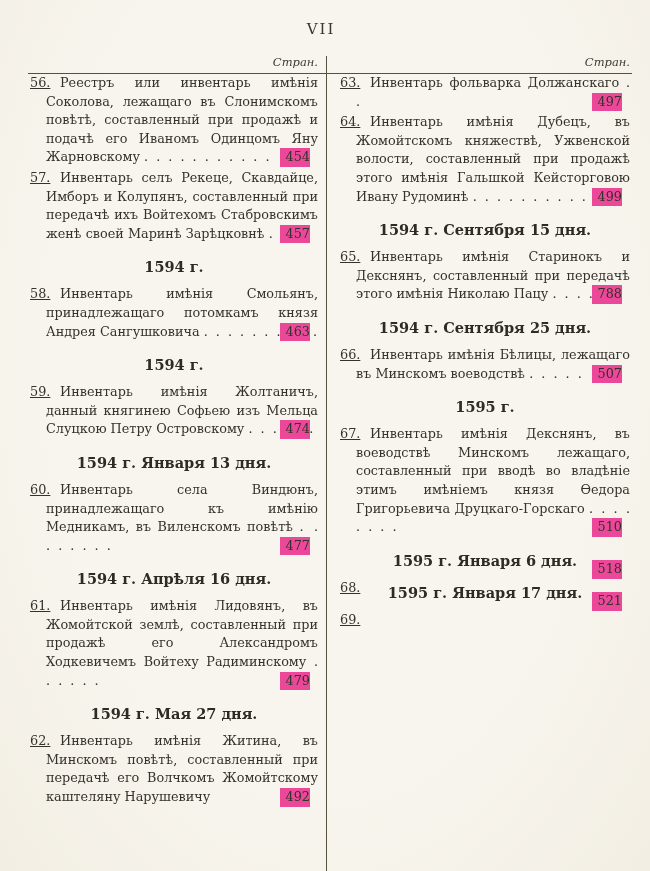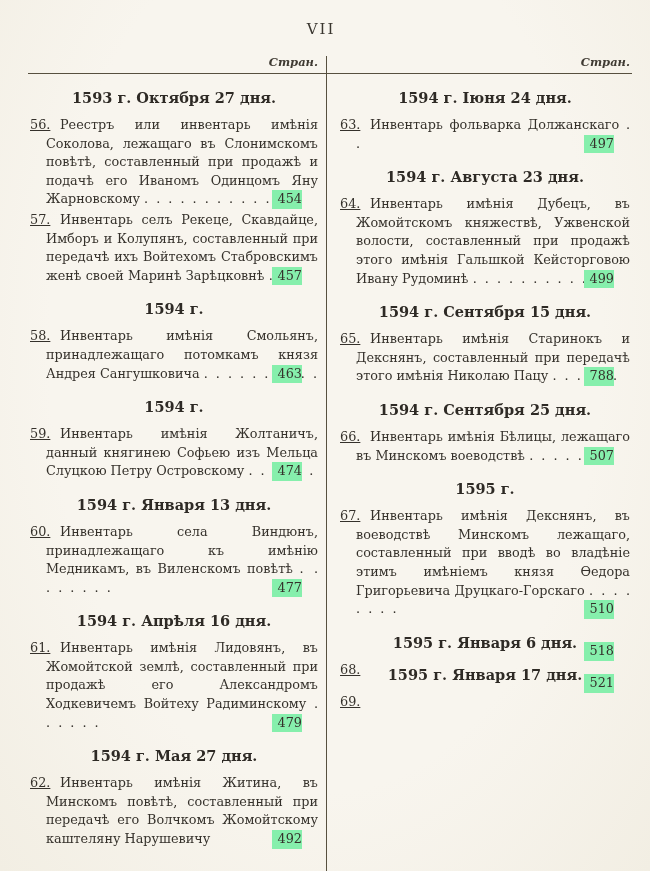--- a/index.html
+++ b/index.html
@@ -18,21 +18,20 @@
     font-size: 15px;
     letter-spacing: 2px;
     color: #3a362f;
   }
   .stran {
     position: absolute;
     top: 55px;
     font-style: italic;
     font-size: 11.5px;
     color: #3f3a32;
-    font-weight: bold;
   }
   .stran-left  { right: 332px; }
   .stran-right { right: 20px; }
   .hrule {
     position: absolute;
     top: 73px;
     height: 1px;
     background: #57503f;
   }
   .hrule-left  { left: 28px;  width: 298px; }
@@ -72,60 +71,57 @@
     left: 0; top: 0;
     text-indent: 0;
     text-decoration: underline;
   }
   .entry .leader {
     word-spacing: 4px;
     white-space: normal;
   }
   .entry .pg {
     position: absolute;
-    right: 16px; bottom: 0;
-    background: #86efac;
+    right: 8px; bottom: 0;
+    background: #ec4899;
     padding-left: 6px;
     text-indent: 0;
   }
 </style>
 </head>
 <body>
 
 <div class="page-number">VII</div>
 
 <span class="stran stran-left">Стран.</span>
 <span class="stran stran-right">Стран.</span>
 
 <div class="hrule hrule-left"></div>
 <div class="hrule hrule-right"></div>
 <div class="vrule"></div>
 
 <div class="col col-left">
   <div class="sections">
-      <div class="section-heading">1593 г. Октября 27 дня.</div>
       <div class="entry"><span class="num">56.</span><span class="body">Реестръ или инвентарь имѣнія Соколова, лежащаго въ Слонимскомъ повѣтѣ, составленный при продажѣ и подачѣ его Иваномъ Одинцомъ Яну Жарновскому <span class="leader">. . . . . . . . . . .</span></span><span class="pg">454</span></div>
       <div class="entry"><span class="num">57.</span><span class="body">Инвентарь селъ Рекеце, Скавдайце, Имборъ и Колупянъ, составленный при передачѣ ихъ Войтехомъ Стабровскимъ женѣ своей Маринѣ Зарѣцковнѣ <span class="leader">. . .</span></span><span class="pg">457</span></div>
       <div class="section-heading">1594 г.</div>
       <div class="entry"><span class="num">58.</span><span class="body">Инвентарь имѣнія Смольянъ, принадлежащаго потомкамъ князя Андрея Сангушковича <span class="leader">. . . . . . . . . .</span></span><span class="pg">463</span></div>
       <div class="section-heading">1594 г.</div>
       <div class="entry"><span class="num">59.</span><span class="body">Инвентарь имѣнія Жолтаничъ, данный княгинею Софьею изъ Мельца Слуцкою Петру Островскому <span class="leader">. . . . . .</span></span><span class="pg">474</span></div>
       <div class="section-heading">1594 г. Января 13 дня.</div>
       <div class="entry"><span class="num">60.</span><span class="body">Инвентарь села Виндюнъ, принадлежащаго къ имѣнію Медникамъ, въ Виленскомъ повѣтѣ <span class="leader">. . . . . . . .</span></span><span class="pg">477</span></div>
       <div class="section-heading">1594 г. Апрѣля 16 дня.</div>
       <div class="entry"><span class="num">61.</span><span class="body">Инвентарь имѣнія Лидовянъ, въ Жомойтской землѣ, составленный при продажѣ его Александромъ Ходкевичемъ Войтеху Радиминскому <span class="leader">. . . . . .</span></span><span class="pg">479</span></div>
       <div class="section-heading">1594 г. Мая 27 дня.</div>
       <div class="entry"><span class="num">62.</span><span class="body">Инвентарь имѣнія Житина, въ Минскомъ повѣтѣ, составленный при передачѣ его Волчкомъ Жомойтскому каштеляну Нарушевичу </span><span class="pg">492</span></div>
     </div>
 </div>
 <div class="col col-right">
   <div class="sections">
-      <div class="section-heading">1594 г. Іюня 24 дня.</div>
       <div class="entry"><span class="num">63.</span><span class="body">Инвентарь фольварка Должанскаго <span class="leader">. .</span></span><span class="pg">497</span></div>
-      <div class="section-heading">1594 г. Августа 23 дня.</div>
       <div class="entry"><span class="num">64.</span><span class="body">Инвентарь имѣнія Дубецъ, въ Жомойтскомъ княжествѣ, Ужвенской волости, составленный при продажѣ этого имѣнія Гальшкой Кейсторговою Ивану Рудоминѣ <span class="leader">. . . . . . . . . . . .</span></span><span class="pg">499</span></div>
       <div class="section-heading">1594 г. Сентября 15 дня.</div>
       <div class="entry"><span class="num">65.</span><span class="body">Инвентарь имѣнія Старинокъ и Декснянъ, составленный при передачѣ этого имѣнія Николаю Пацу <span class="leader">. . . . . .</span></span><span class="pg">788</span></div>
       <div class="section-heading">1594 г. Сентября 25 дня.</div>
       <div class="entry"><span class="num">66.</span><span class="body">Инвентарь имѣнія Бѣлицы, лежащаго въ Минскомъ воеводствѣ <span class="leader">. . . . .</span></span><span class="pg">507</span></div>
       <div class="section-heading">1595 г.</div>
       <div class="entry"><span class="num">67.</span><span class="body">Инвентарь имѣнія Декснянъ, въ воеводствѣ Минскомъ лежащаго, составленный при вводѣ во владѣніе этимъ имѣніемъ князя Ѳедора Григорьевича Друцкаго-Горскаго <span class="leader">. . . . . . . .</span></span><span class="pg">510</span></div>
       <div class="section-heading">1595 г. Января 6 дня.</div>
       <div class="entry"><span class="num">68.</span><span class="pg">518</span></div>
       <div class="section-heading">1595 г. Января 17 дня.</div>

